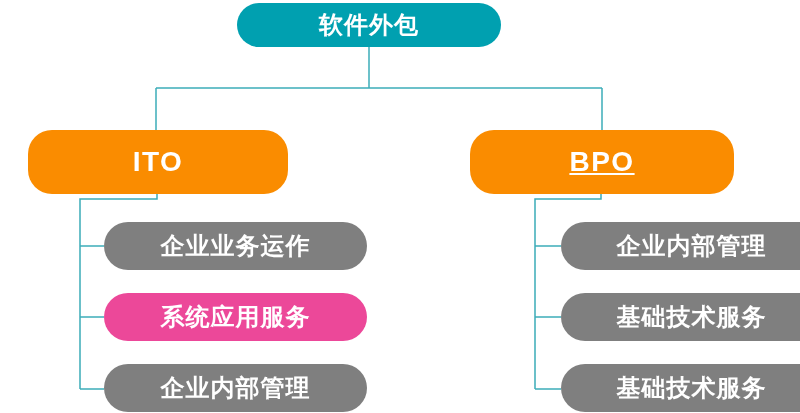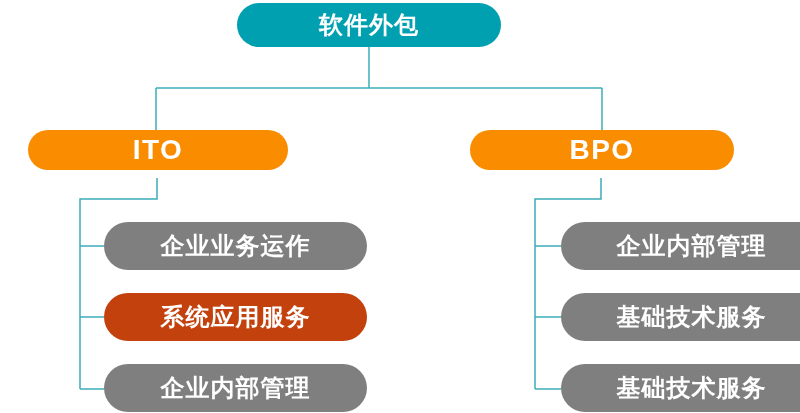--- a/index.html
+++ b/index.html
@@ -31,40 +31,40 @@
     letter-spacing: 1px;
     white-space: nowrap;
   }
   .pill-root {
     left: 213px; top: 3px; width: 264px; height: 44px;
     border-radius: 22px;
     background: #00A0B0;
     font-size: 24px;
   }
   .pill-branch {
-    top: 130px; height: 40px;
+    top: 130px; height: 64px;
     border-radius: 24px;
     background: #FA8C00;
     font-size: 28px;
     letter-spacing: 1.5px;
   }
   .pill-ito { left: 4px;   width: 260px; }
-  .pill-bpo { left: 446px; width: 264px; }
+  .pill-bpo { left: 446px; width: 264px; text-decoration: underline; }
   .pill-leaf {
     height: 48px;
     border-radius: 24px;
     background: #7F7F7F;
     font-size: 24px;
   }
   .leaf-left  { left: 80px;  width: 263px; }
   .leaf-right { left: 537px; width: 261px; }
   .row-1 { top: 222px; }
   .row-2 { top: 293px; }
   .row-3 { top: 364px; }
-  .leaf-red { background: #c2410c; }
+  .leaf-red { background: #ec4899; }
 </style>
 </head>
 <body>
 
 <div id="canvas">
 
   <svg id="connectors" viewBox="0 0 800 413" fill="none" stroke="#3BACB8" stroke-width="1.5">
 
     <path d="M345 45 V88"></path>
 

